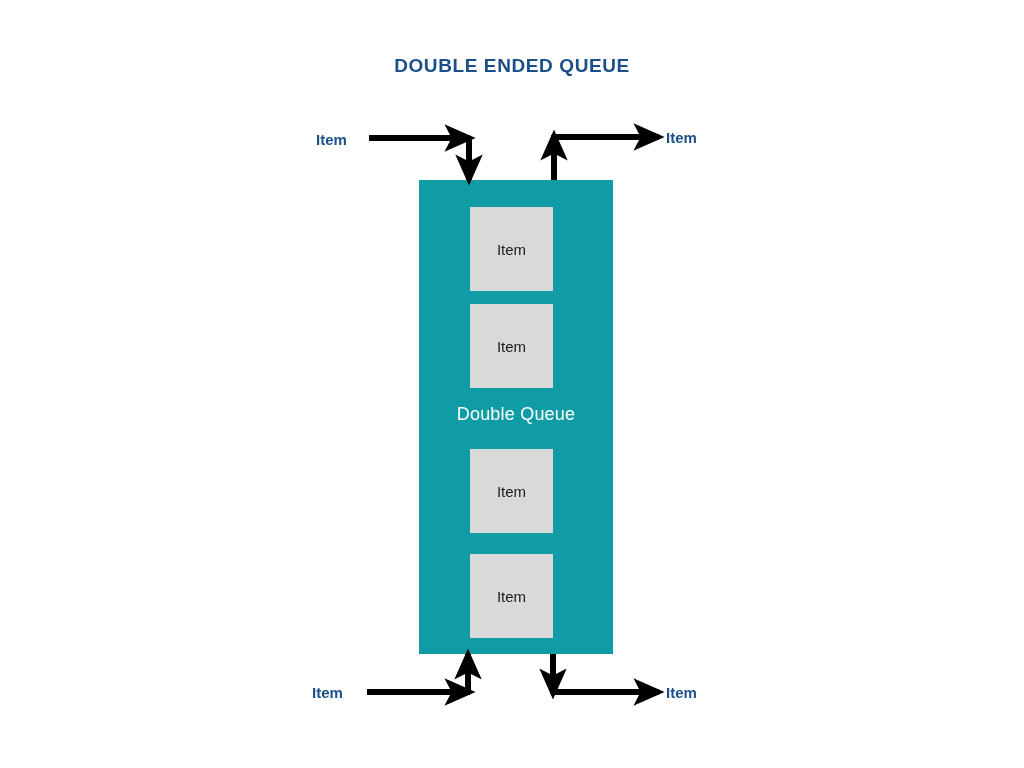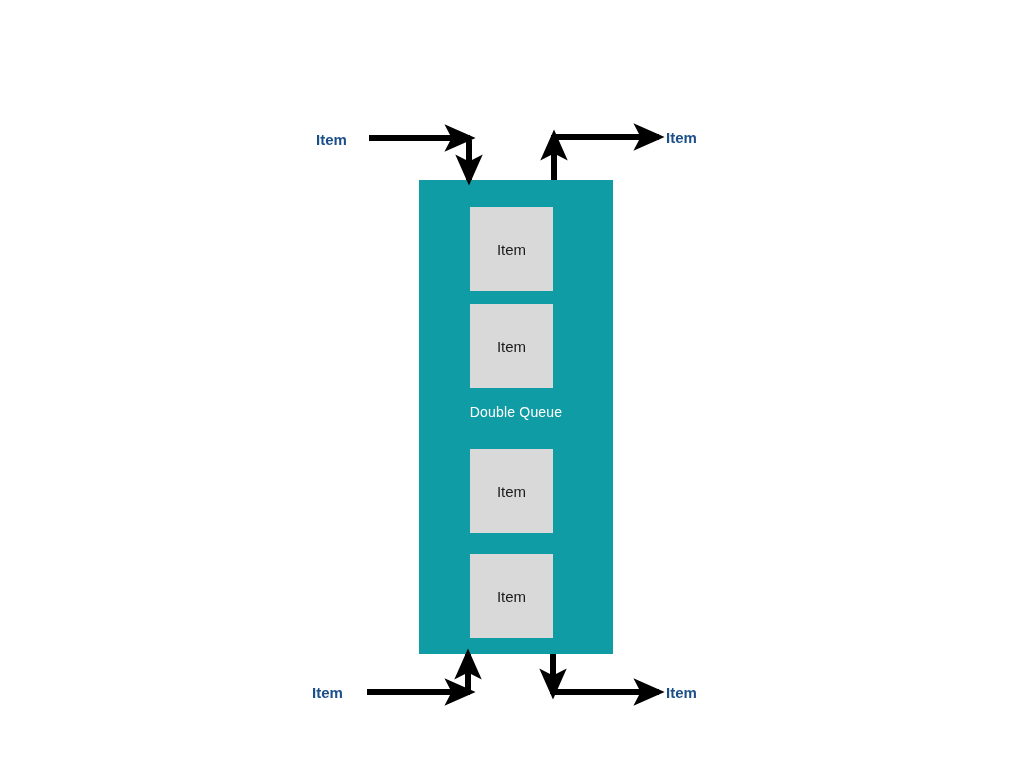--- a/index.html
+++ b/index.html
@@ -39,21 +39,21 @@
     width: 194px;
     height: 474px;
     background: #109ca4;
   }
   .queue-label {
     position: absolute;
     left: 419px;
     top: 404px;
     width: 194px;
     text-align: center;
-    font-size: 14px;
+    font-size: 18px;
     color: #ffffff;
     font-family: "Liberation Sans", sans-serif;
     letter-spacing: 0.2px;
   }
   
   .cell {
     position: absolute;
     left: 470px;
     width: 83px;
     height: 84px;
@@ -92,20 +92,21 @@
     width: 1024px;
     height: 768px;
     pointer-events: none;
   }
 </style>
 </head>
 <body>
 
 <div id="canvas">
 
+  <div class="title">DOUBLE ENDED QUEUE</div>
 
   <div class="queue-box"></div>
 
   <div class="cell cell-0">
     <span>Item</span>
   </div>
   <div class="cell cell-1">
     <span>Item</span>
   </div>
 

